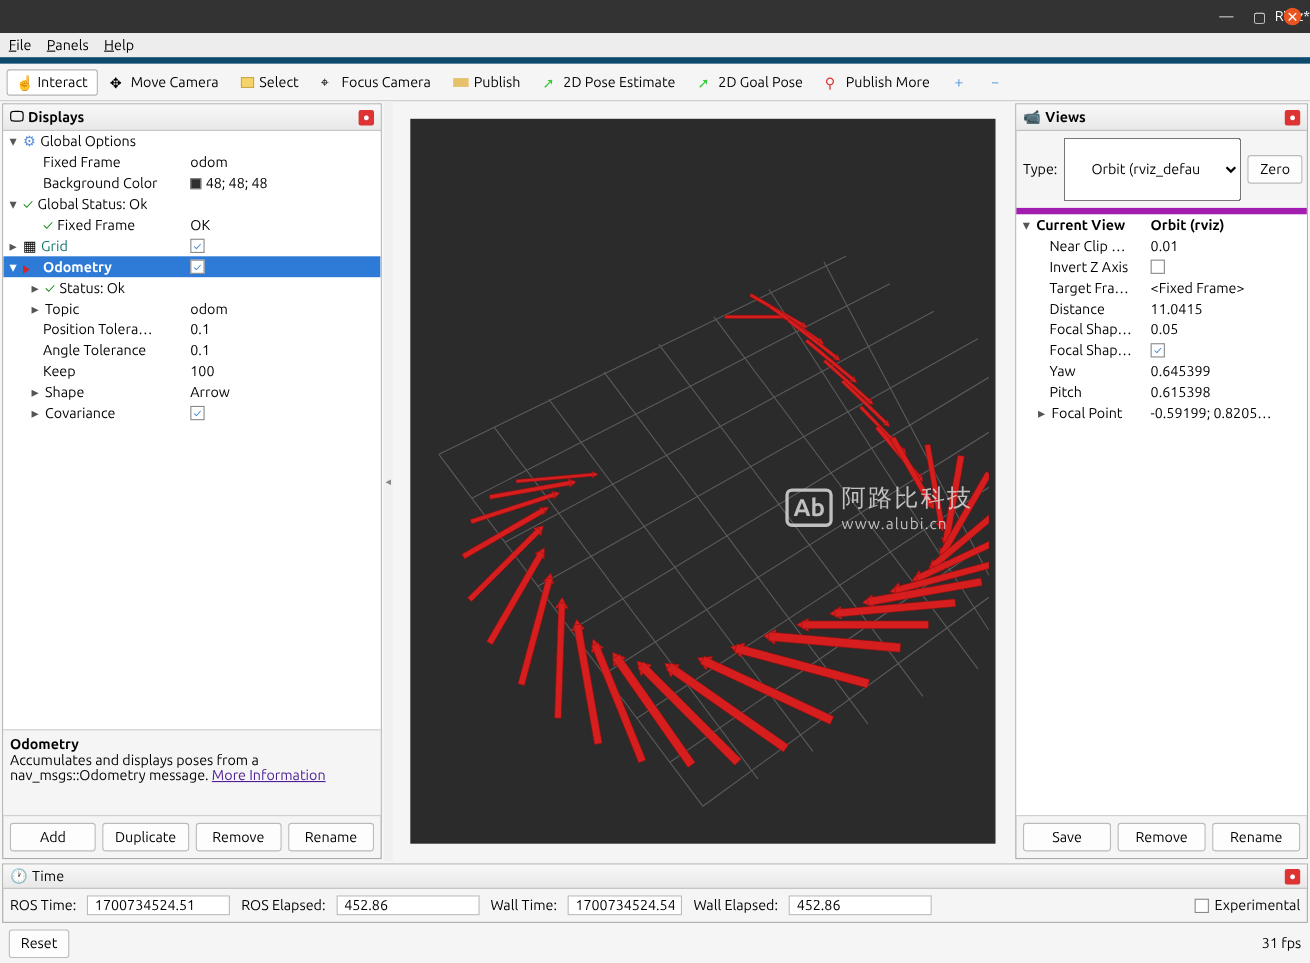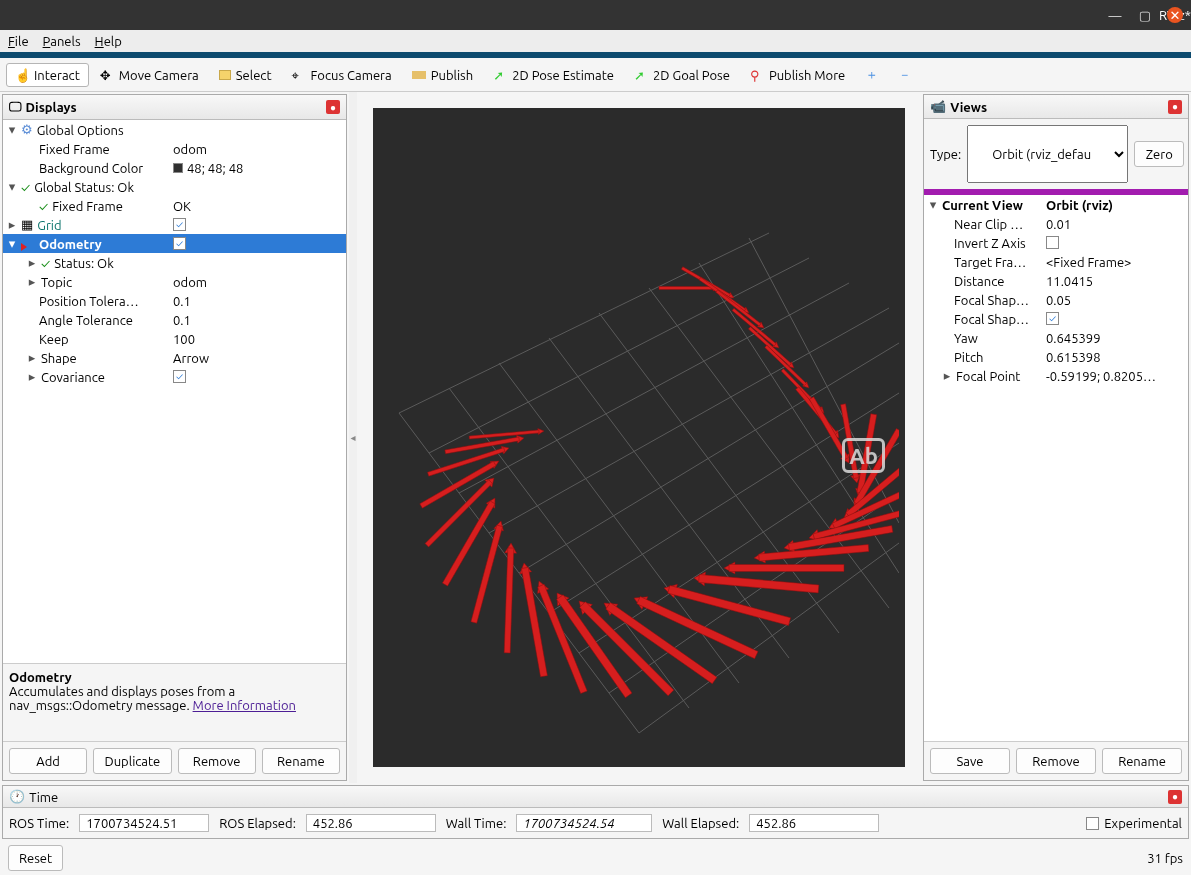--- a/index.html
+++ b/index.html
@@ -408,20 +408,21 @@
             <rect x="-80" y="-2" width="75" height="4"></rect>
           </g>
         <g transform="translate(165,328) rotate(355)">
             <polygon points="0,0 -6,3 -6,-3"></polygon>
             <rect x="-75" y="-1.5" width="70" height="3"></rect>
           </g>
       </g>
     </svg>
     <div class="watermark">
       <span class="logo">Ab</span>
+      <span><span style="font-size:22px;letter-spacing:2px">阿路比科技</span><br><span style="font-size:14px;letter-spacing:1px">www.alubi.cn</span></span>
     </div>
   </div>
 
   <div class="panel right-panel">
     <div class="panel-title">
       <span style="display:flex;align-items:center;gap:4px">
           <span>📹</span>
           <span>Views</span>
         </span>
       <span class="x">●</span>
@@ -525,21 +526,21 @@
         <span>Time</span>
       </span>
     <span class="x" style="background:#d33;color:#fff;width:14px;height:14px;border-radius:2px;display:inline-flex;align-items:center;justify-content:center;font-size:10px">●</span>
   </div>
   <div class="body">
     <span>ROS Time:</span>
     <input type="text" style="width: 130px;" value="1700734524.51">
     <span>ROS Elapsed:</span>
     <input type="text" style="width: 130px;" value="452.86">
     <span>Wall Time:</span>
-    <input type="text" style="width: 136px; font-style: italic;" value="1700734524.54">
+    <input type="text" style="width: 104px;" value="1700734524.54">
     <span>Wall Elapsed:</span>
     <input type="text" style="width: 130px;" value="452.86">
     <span style="flex:1"></span>
     <label style="display:flex;align-items:center;gap:5px">
         <span class="chk"></span>
         <span>Experimental</span>
       </label>
   </div>
 </div>
 

